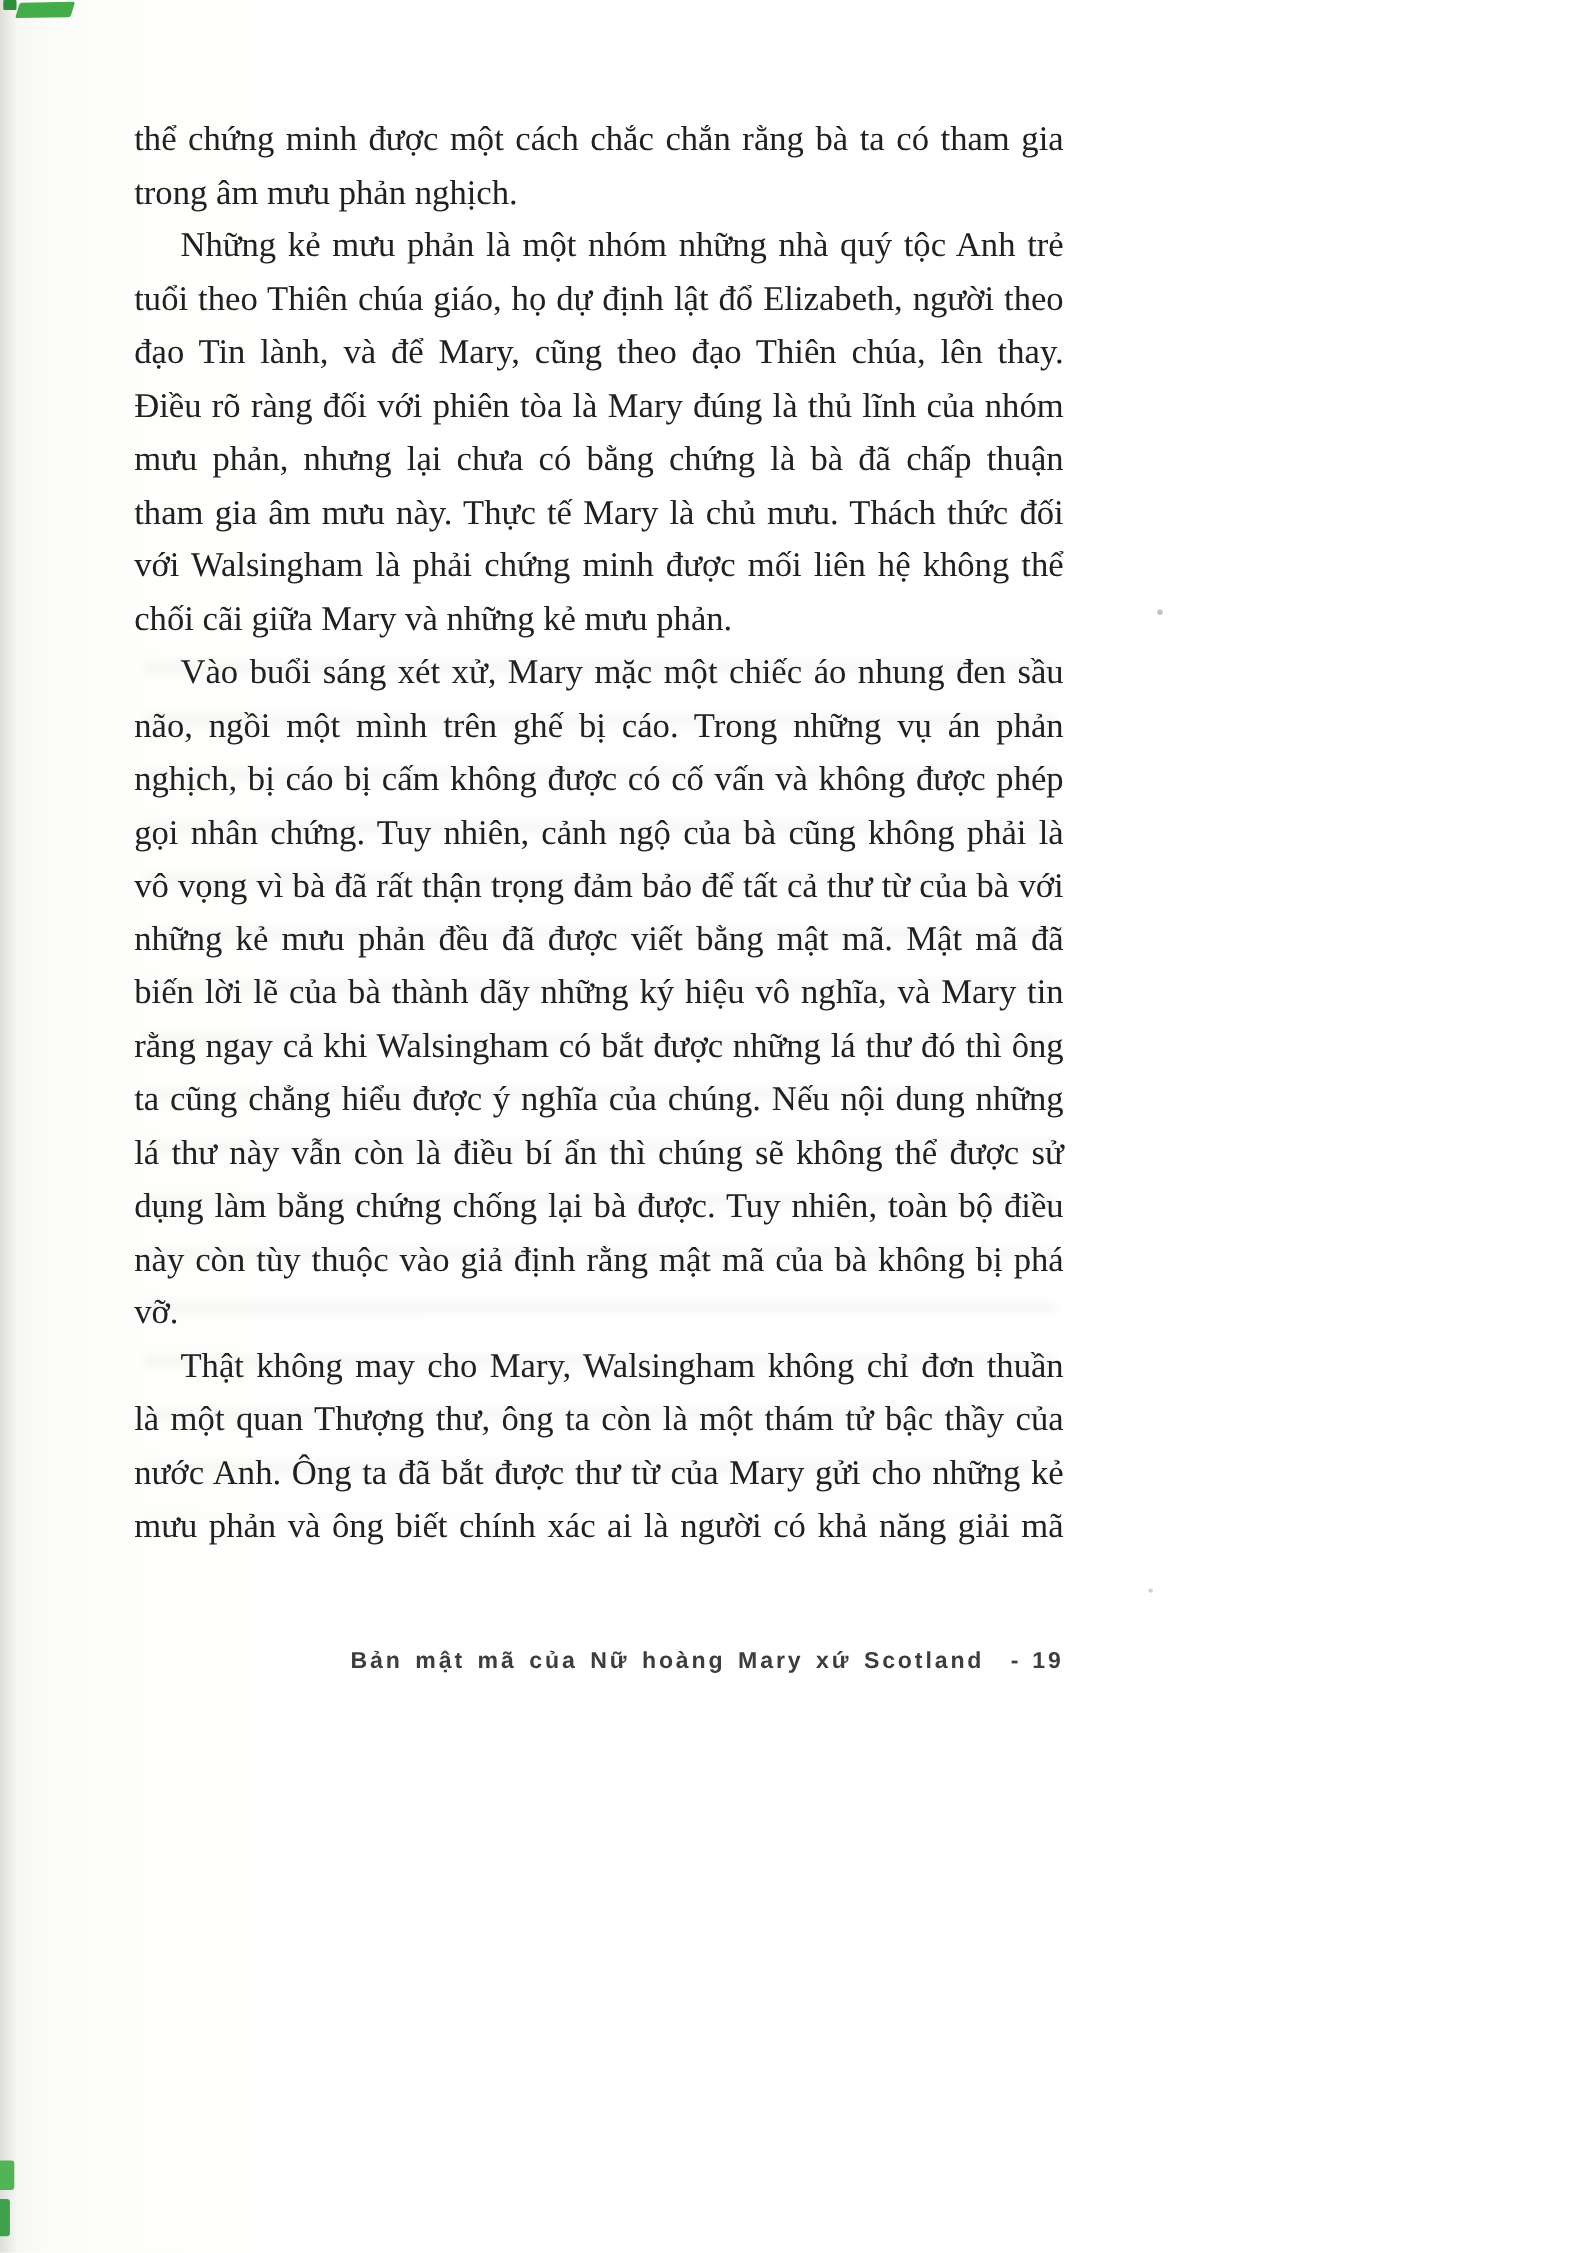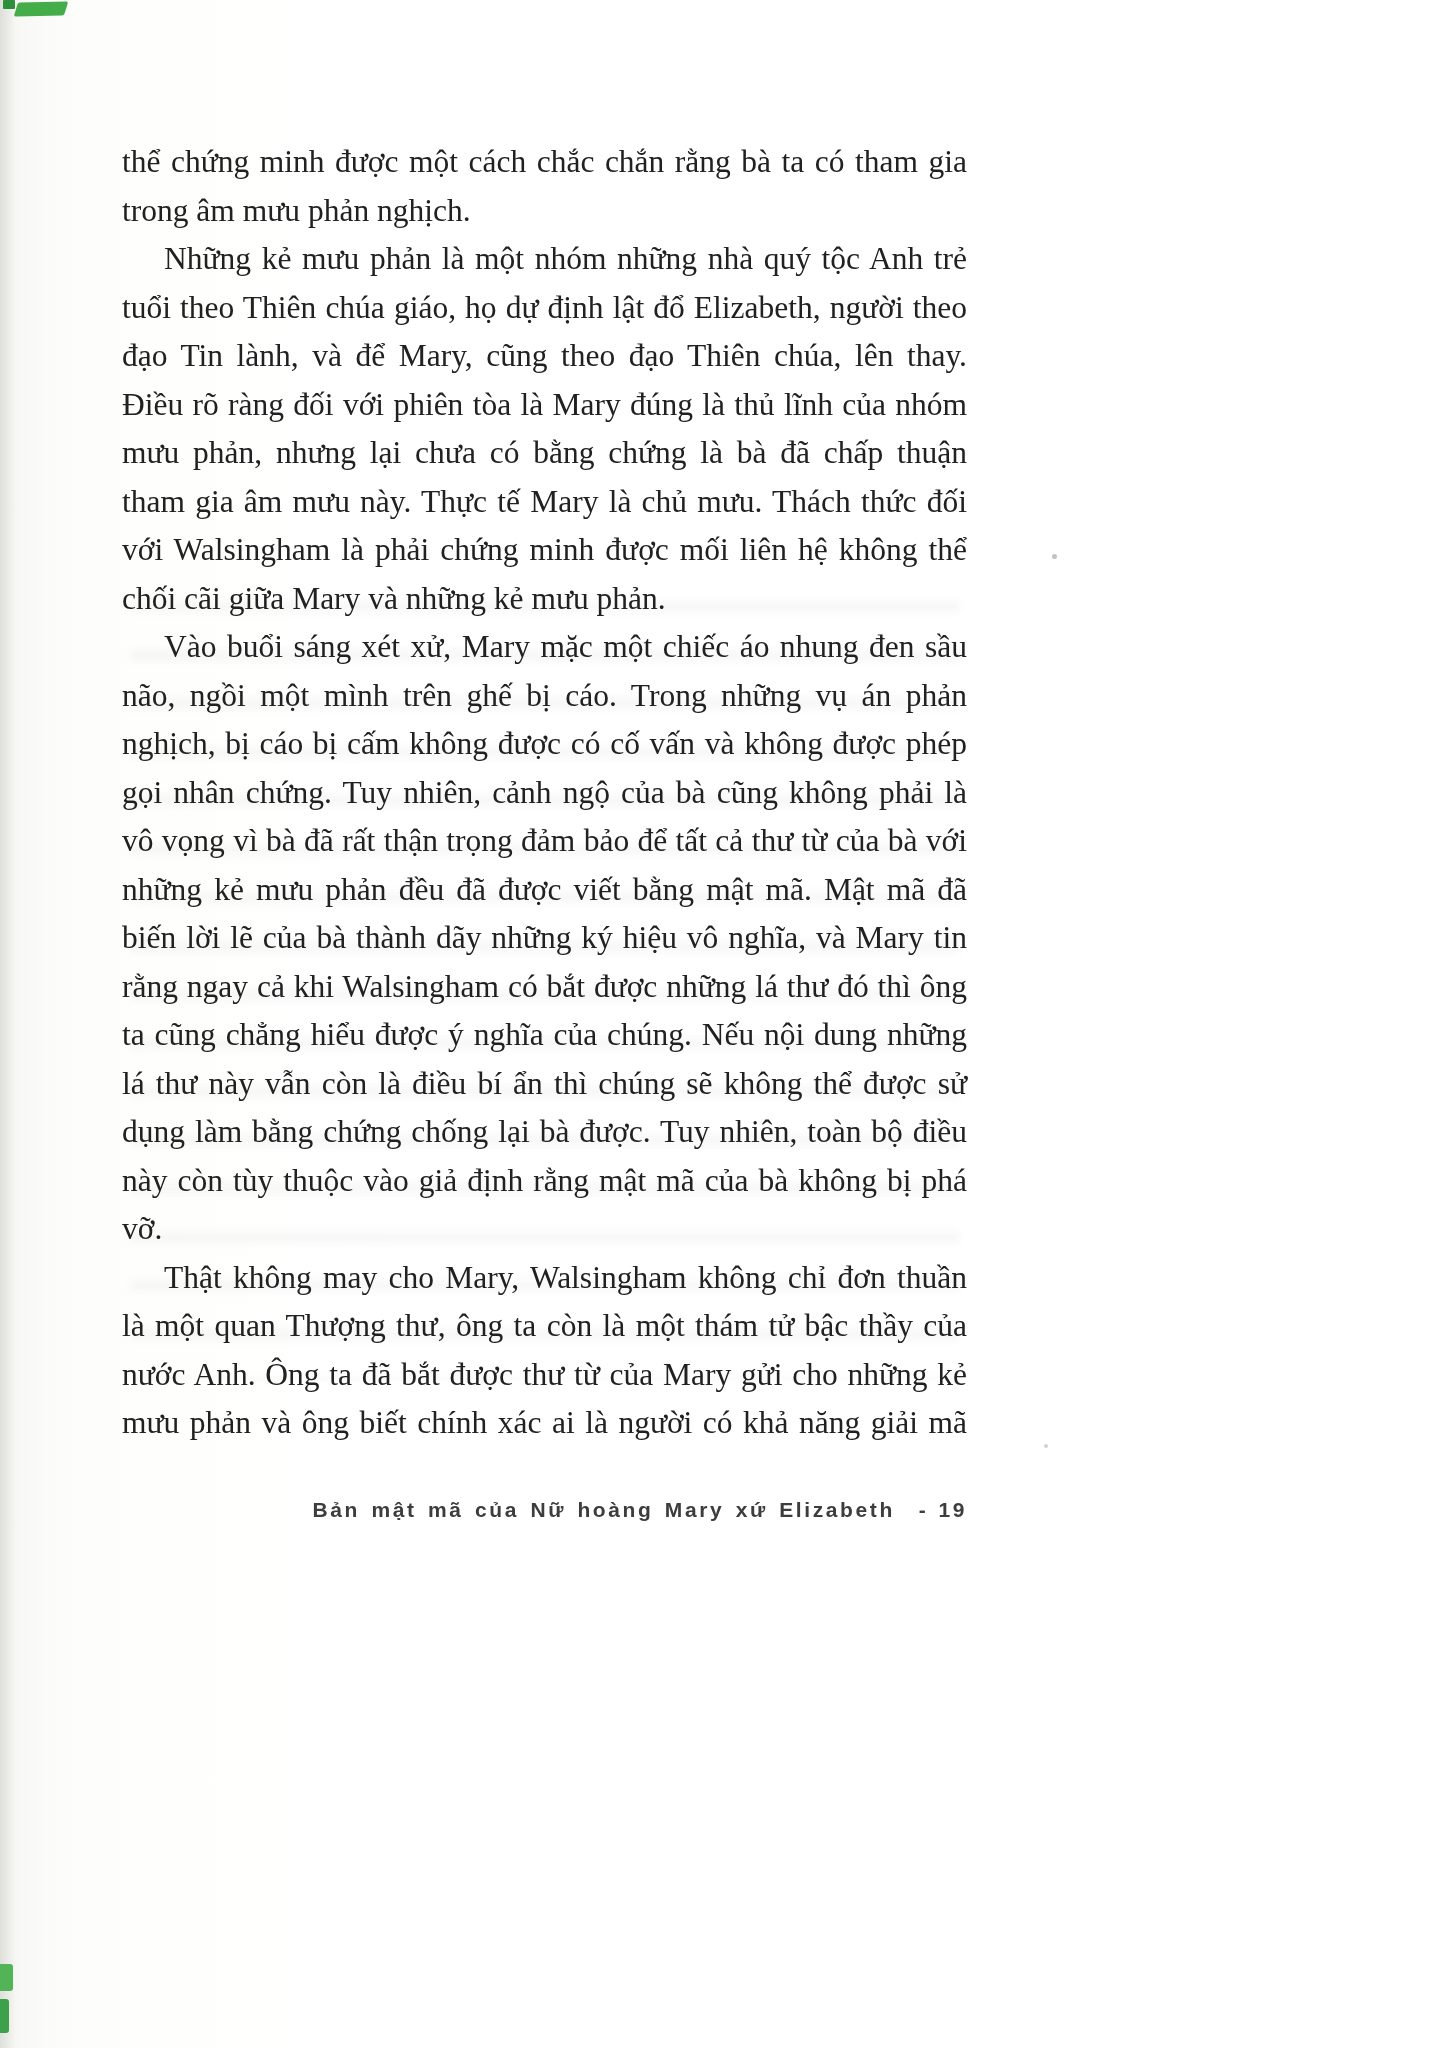--- a/index.html
+++ b/index.html
@@ -28,21 +28,20 @@
   }
   .text-block {
     position: absolute;
     left: 122px;
     top: 102px;
     width: 845px;
     color: #212121;
     font-size: 31.5px;
     line-height: 48.5px;
     text-align: justify;
-    margin-top: 36px;
   }
   .para { margin: 0; }
   .para.indent { text-indent: 42px; }
   .para.continues { text-align-last: justify; }
   .ghosting {
     position: absolute;
     left: 130px;
     top: 600px;
     width: 830px;
     height: 780px;
@@ -126,21 +125,21 @@
   <div class="ghosting"></div>
 
   <div class="text-block">
       <p class="para">thể chứng minh được một cách chắc chắn rằng bà ta có tham gia trong âm mưu phản nghịch.</p>
       <p class="para indent">Những kẻ mưu phản là một nhóm những nhà quý tộc Anh trẻ tuổi theo Thiên chúa giáo, họ dự định lật đổ Elizabeth, người theo đạo Tin lành, và để Mary, cũng theo đạo Thiên chúa, lên thay. Điều rõ ràng đối với phiên tòa là Mary đúng là thủ lĩnh của nhóm mưu phản, nhưng lại chưa có bằng chứng là bà đã chấp thuận tham gia âm mưu này. Thực tế Mary là chủ mưu. Thách thức đối với Walsingham là phải chứng minh được mối liên hệ không thể chối cãi giữa Mary và những kẻ mưu phản.</p>
       <p class="para indent">Vào buổi sáng xét xử, Mary mặc một chiếc áo nhung đen sầu não, ngồi một mình trên ghế bị cáo. Trong những vụ án phản nghịch, bị cáo bị cấm không được có cố vấn và không được phép gọi nhân chứng. Tuy nhiên, cảnh ngộ của bà cũng không phải là vô vọng vì bà đã rất thận trọng đảm bảo để tất cả thư từ của bà với những kẻ mưu phản đều đã được viết bằng mật mã. Mật mã đã biến lời lẽ của bà thành dãy những ký hiệu vô nghĩa, và Mary tin rằng ngay cả khi Walsingham có bắt được những lá thư đó thì ông ta cũng chẳng hiểu được ý nghĩa của chúng. Nếu nội dung những lá thư này vẫn còn là điều bí ẩn thì chúng sẽ không thể được sử dụng làm bằng chứng chống lại bà được. Tuy nhiên, toàn bộ điều này còn tùy thuộc vào giả định rằng mật mã của bà không bị phá vỡ.</p>
       <p class="para indent continues">Thật không may cho Mary, Walsingham không chỉ đơn thuần là một quan Thượng thư, ông ta còn là một thám tử bậc thầy của nước Anh. Ông ta đã bắt được thư từ của Mary gửi cho những kẻ mưu phản và ông biết chính xác ai là người có khả năng giải mã</p>
     </div>
 
   <div class="footer">
-    <span>Bản mật mã của Nữ hoàng Mary xứ Elizabeth</span><span class="pagenum-sep">-</span><span class="pagenum">19</span>
+    <span>Bản mật mã của Nữ hoàng Mary xứ Scotland</span><span class="pagenum-sep">-</span><span class="pagenum">19</span>
   </div>
 
   <div class="artifact art-tl-1"></div>
   <div class="artifact art-tl-2"></div>
   <div class="artifact art-bl-1"></div>
   <div class="artifact art-bl-2"></div>
   <div class="artifact speck-1"></div>
   <div class="artifact speck-2"></div>
 
 </div>

